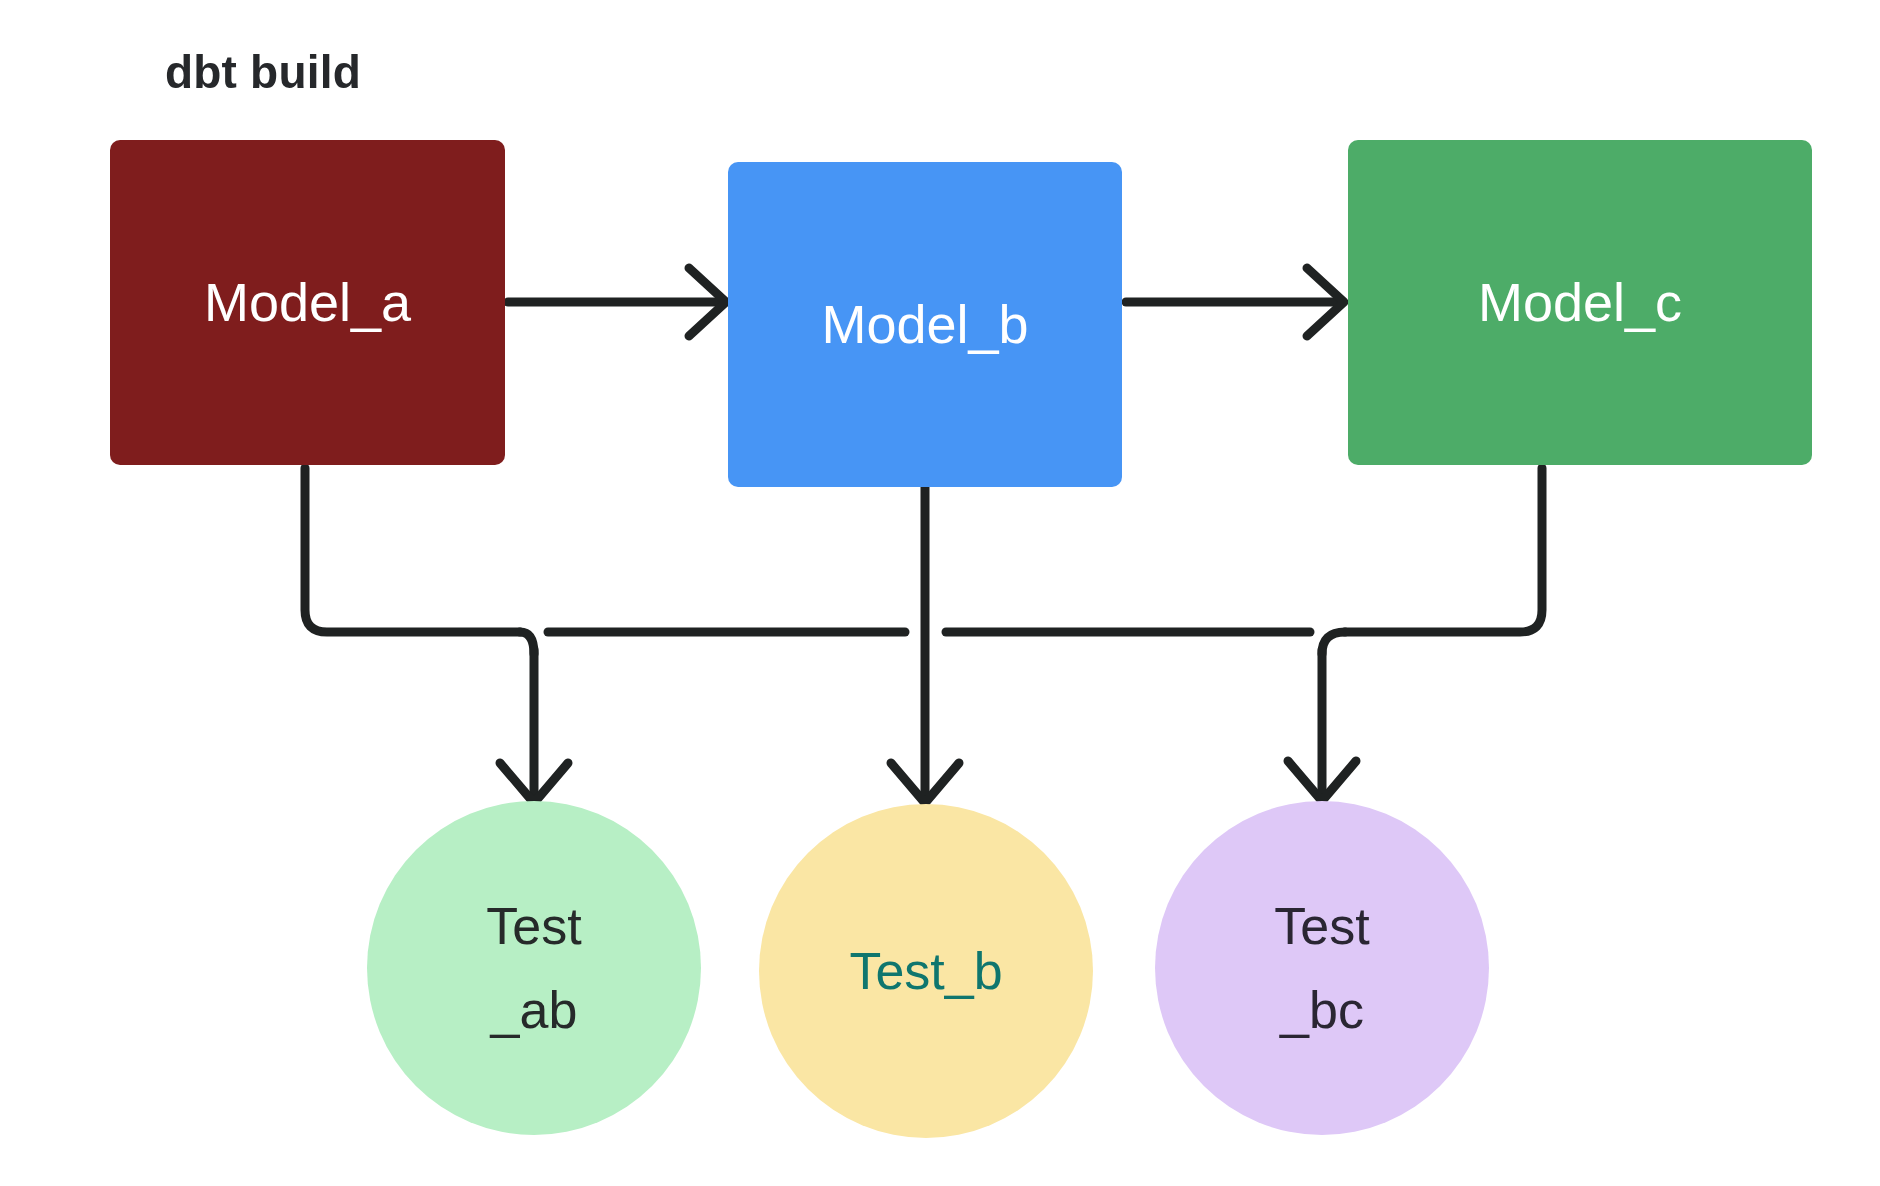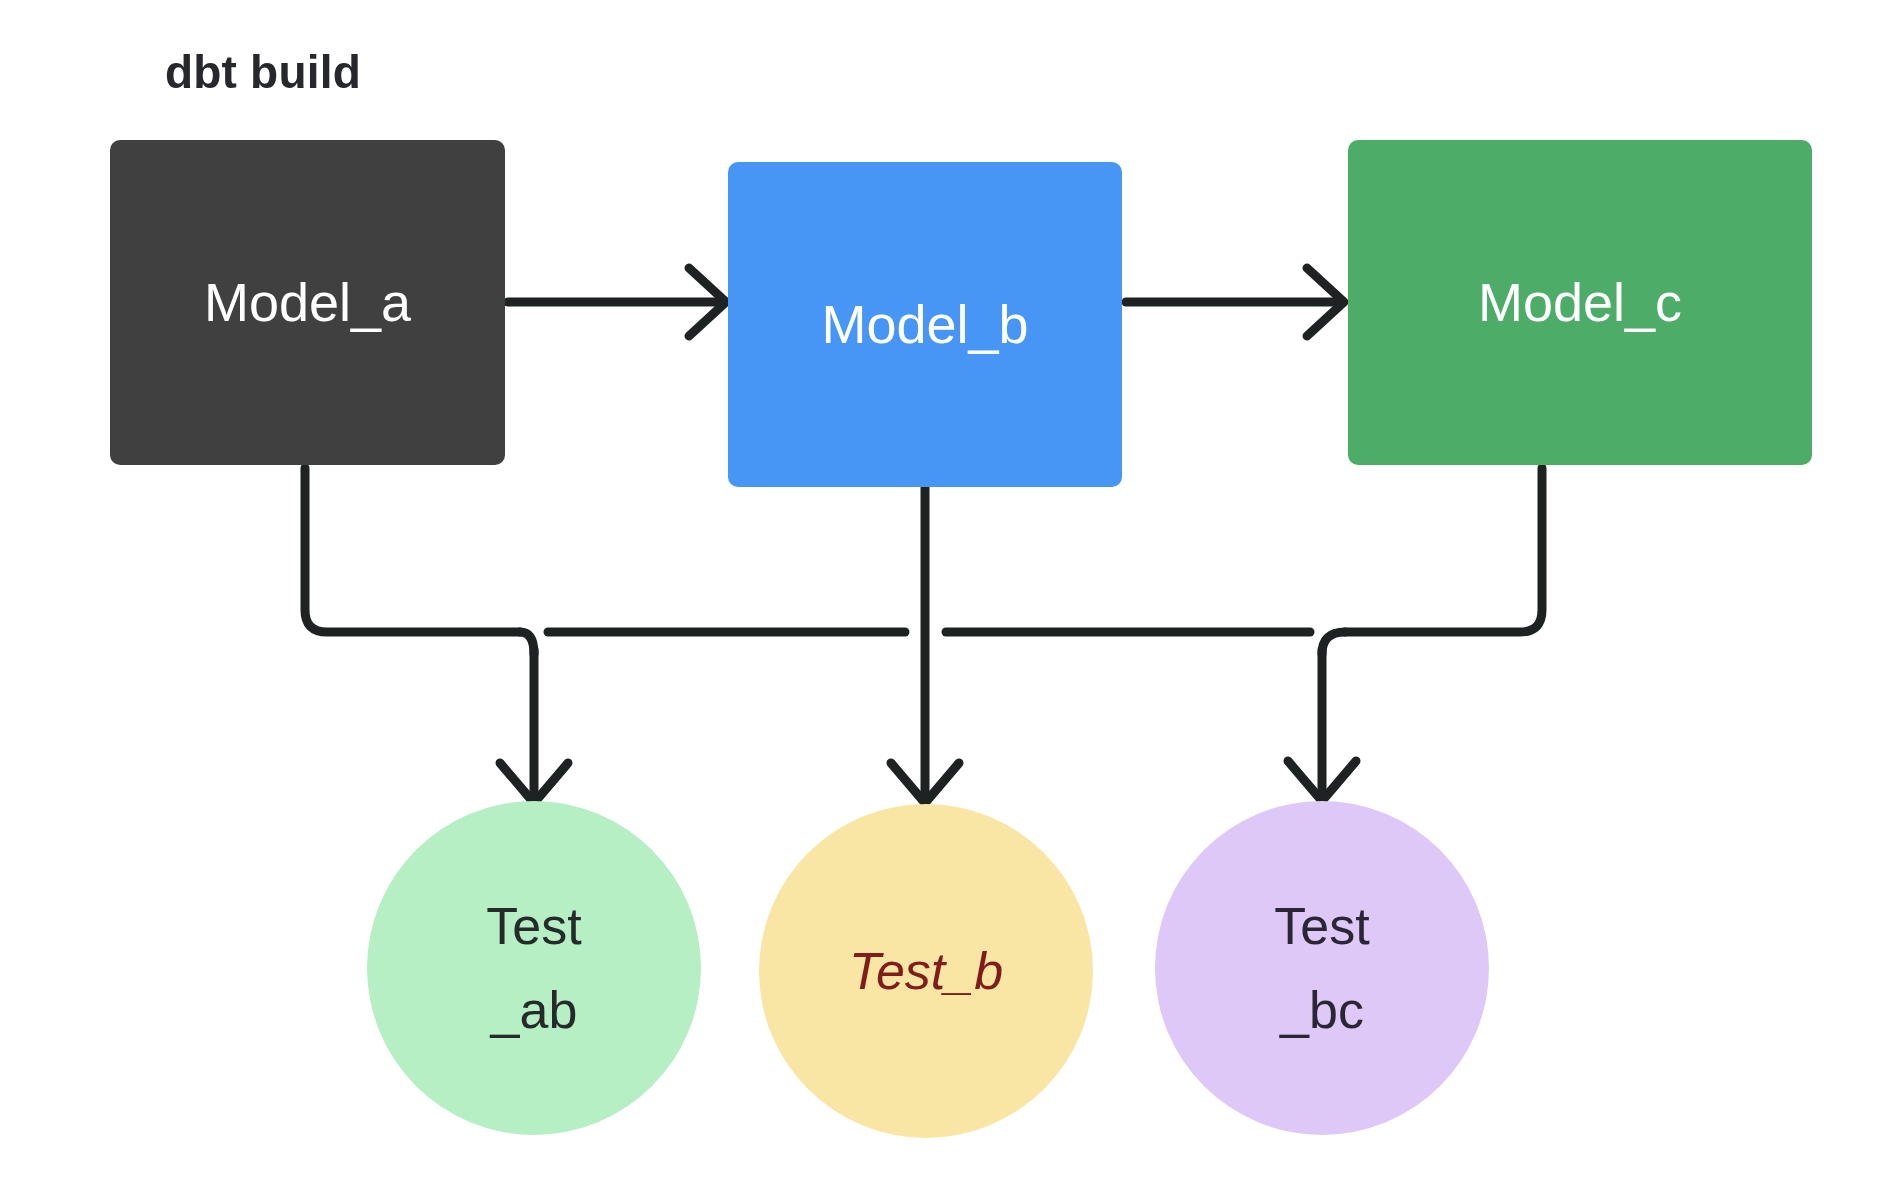--- a/index.html
+++ b/index.html
@@ -119,39 +119,39 @@
       <g>
         <path d="M 1322 650 L 1322 798"></path>
         <path d="M 1288 761 L 1322 801 L 1356 761"></path>
       </g>
 
     </g>
   </svg>
 
   <div class="diagram-title">dbt build</div>
 
-  <div class="model-node" style="left:110px; top:140px; width:395px; height:325px; background:#404040;">
+  <div class="model-node" style="left:110px; top:140px; width:395px; height:325px; background:#7f1d1d;">
     <span class="model-label">Model_a</span>
   </div>
 
   <div class="model-node" style="left:728px; top:140px; width:394px; height:325px; background:#4795f5;margin-top:22px;">
     <span class="model-label">Model_b</span>
   </div>
 
   <div class="model-node" style="left:1348px; top:140px; width:464px; height:325px; background:#4dac68;">
     <span class="model-label">Model_c</span>
   </div>
 
   <div class="test-node" style="left:367px; top:801px; width:334px; height:334px; background:#b7efc5;">
     <span class="test-label" style="color:#262a2a;">Test
 _ab</span>
   </div>
 
   <div class="test-node" style="left:759px; top:804px; width:334px; height:334px; background:#fae6a4;">
-    <span class="test-label" style="color:#7f1d1d;font-style:italic;">Test_b</span>
+    <span class="test-label" style="color:#0f766e;">Test_b</span>
   </div>
 
   <div class="test-node" style="left:1155px; top:801px; width:334px; height:334px; background:#dec8f7;">
     <span class="test-label" style="color:#2a2633;">Test
 _bc</span>
   </div>
 
 </div>
 
 </body></html>

